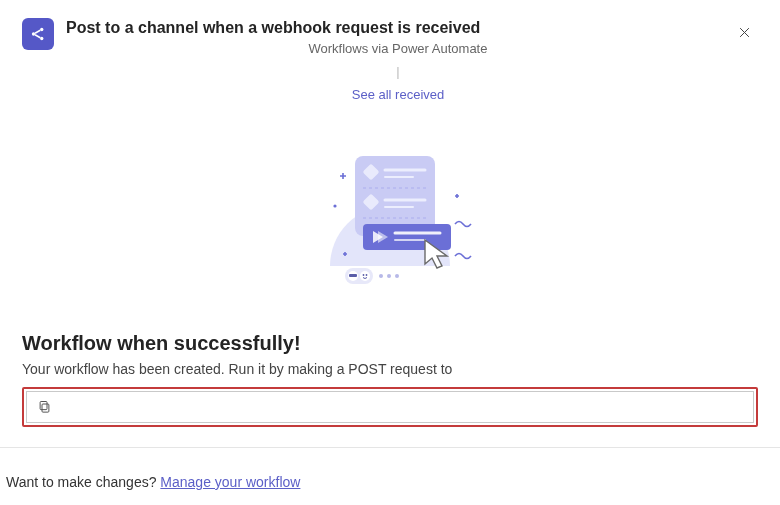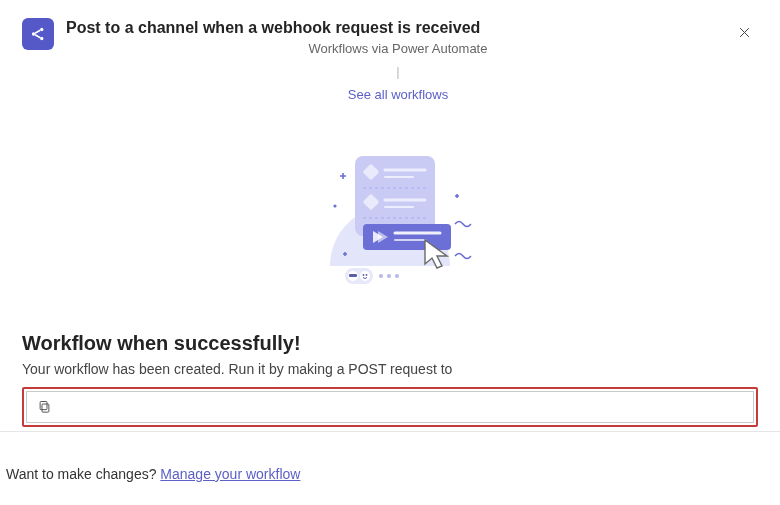--- a/index.html
+++ b/index.html
@@ -14,21 +14,21 @@
   .see-templates { color: #5b5fc7; text-decoration: none; cursor: pointer; }
   .close-btn { width: 28px; height: 28px; display: flex; align-items: center; justify-content: center; cursor: pointer; color: #444; }
   .illustration { display: flex; justify-content: center; margin-top: 22px; }
   .content { padding: 0 22px; margin-top: 36px; }
   .success-title { font-size: 20px; font-weight: 700; color: #242424; }
   .success-desc { font-size: 14px; color: #444; margin-top: 6px; }
   .url-row { margin-top: 10px; border: 2px solid #c43b3b; border-radius: 2px; padding: 2px; }
   .url-inner { border: 1px solid #c9c9c9; background: #fff; display: flex; align-items: center; height: 32px; }
   .url-inner input { flex: 1; border: none; outline: none; font-size: 13px; color: #999; padding: 0 8px; background: transparent; font-family: inherit; }
   .copy-btn { width: 34px; height: 100%; display: flex; align-items: center; justify-content: center; cursor: pointer; color: #555; border-left: 0px solid #ddd; }
-  .footer { margin-top: auto; border-top: 1px solid #e5e5e5; height: 74px; display: flex; align-items: center; padding: 11px 18px 0 6px; }
+  .footer { margin-top: auto; border-top: 1px solid #e5e5e5; height: 58px; display: flex; align-items: center; padding: 11px 18px 0 6px; }
   .footer-text { font-size: 14px; color: #333; }
   .manage-link { color: #5b5fc7; text-decoration: underline; cursor: pointer; }
   .done-btn { margin-left: auto; background: #5b5fc7; color: #fff; border: none; font-size: 14px; font-weight: 600; padding: 8px 22px; border-radius: 4px; cursor: pointer; }
 </style>
 </head>
 <body>
 
 <div class="dialog">
 
   <div class="header">
@@ -39,21 +39,21 @@
         <circle cx="17" cy="18" r="2.2" fill="#fff" stroke="none"></circle>
         <line x1="8" y1="11" x2="15" y2="7"></line>
         <line x1="8" y1="13" x2="15" y2="17"></line>
       </svg>
     </div>
     <div class="header-text">
       <div class="header-title">Post to a channel when a webhook request is received</div>
       <div class="header-sub">
         <span>Workflows via Power Automate</span>
         <span class="divider">|</span>
-        <a class="see-templates">See all workflows</a>
+        <a class="see-templates">See all received</a>
       </div>
     </div>
     <div class="close-btn">
       <svg width="15" height="15" viewBox="0 0 24 24" fill="none" stroke="currentColor" stroke-width="1.6">
         <line x1="5" y1="5" x2="19" y2="19"></line>
         <line x1="19" y1="5" x2="5" y2="19"></line>
       </svg>
     </div>
   </div>
 

